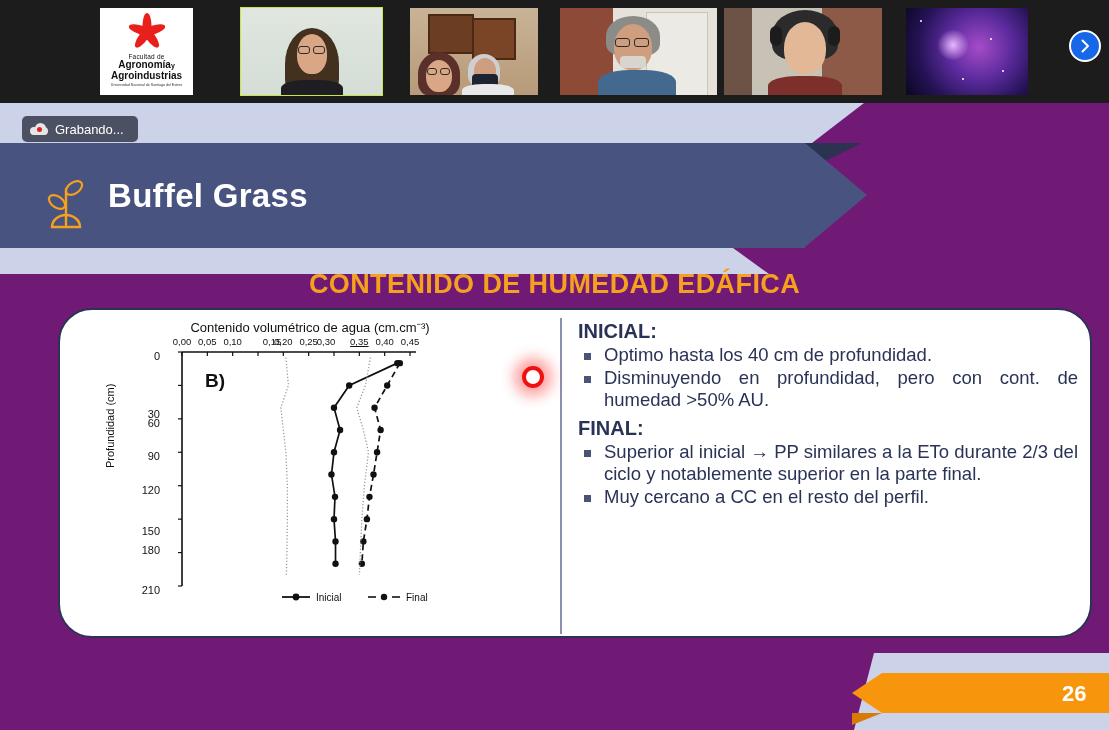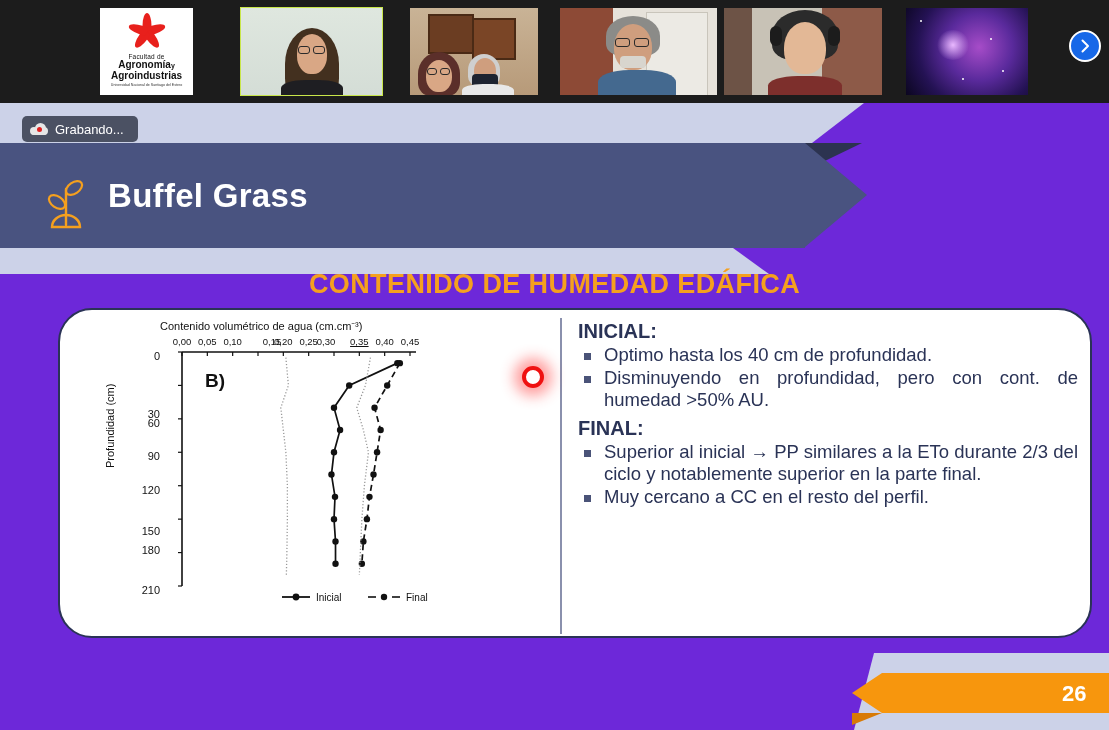--- a/index.html
+++ b/index.html
@@ -60,21 +60,21 @@
     background: #1768e8; border: 2px solid #ffffff;
     display: flex; align-items: center; justify-content: center;
     cursor: pointer;
   }
   #navNext svg { display: block; }
 
   
   #slide {
     position: absolute; left: 0; top: 103px;
     width: 1109px; height: 627px;
-    background: #6d28d9;
+    background: #701a75;
   }
 
   
   .lav-band {
     position: absolute; left: 0; top: 0;
     width: 812px; height: 40px;
     background: #ccd2e8;
   }
   .lav-band-tail {
     position: absolute; left: 812px; top: 0;
@@ -143,22 +143,22 @@
   }
   .card-divider {
     position: absolute; left: 500px; top: 8px;
     width: 1.6px; height: 316px;
     background: #8a90ad;
   }
 
   
   .chart-wrap { position: absolute; left: 100px; top: 8px; width: 300px; height: 312px; }
   .chart-xtitle {
-    position: absolute; left: 0; top: 0; width: 300px; 
-    font-size: 11px; color: #111; white-space: nowrap;
+    position: absolute; left: 0; top: 0; width: 300px; text-align: center;
+    font-size: 13px; color: #111; white-space: nowrap;
   }
   .chart-xticks {
     position: absolute; left: 0; top: 18px; width: 300px;
     font-size: 9.5px; color: #111;
   }
   .chart-xticks span { position: absolute; transform: translateX(-50%); }
   .chart-ytitle {
     position: absolute; left: -56px; top: 150px;
     font-size: 11px; color: #111;
     transform: rotate(-90deg); transform-origin: left top;

